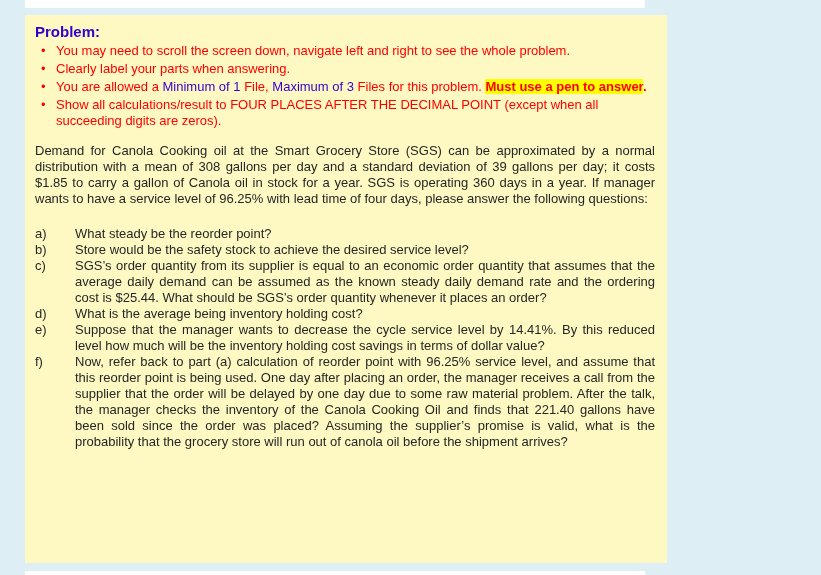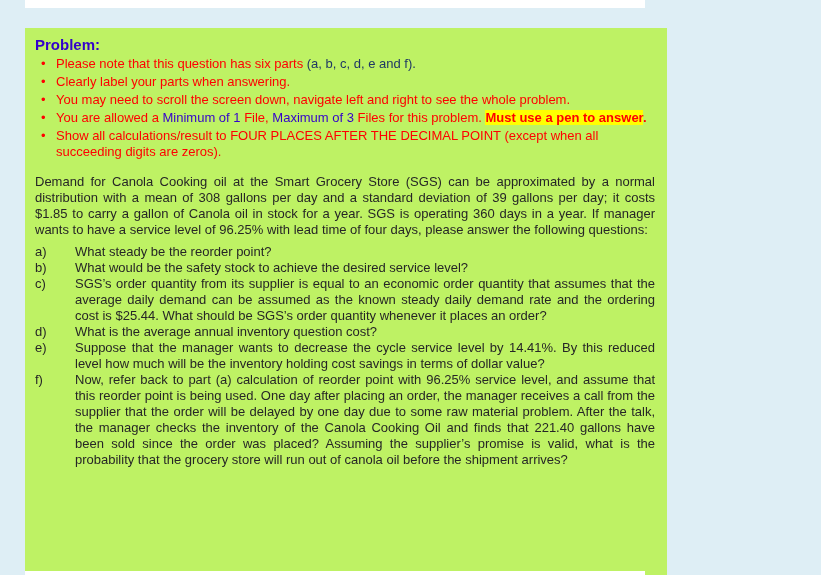--- a/index.html
+++ b/index.html
@@ -17,23 +17,23 @@
   .strip {
     position: absolute;
     left: 25px;
     width: 620px;
     background: #ffffff;
   }
   .strip.top { top: 0; height: 8px; }
   .strip.bottom { top: 571px; height: 4px; }
   .card {
     position: absolute;
-    left: 25px; top: 28px;
+    left: 25px; top: 15px;
     width: 642px; height: 548px;
-    background: #bef264;
+    background: #fef9c3;
     padding: 8px 12px 6px 10px;
     overflow: hidden;
   }
   .heading {
     font-size: 15px;
     font-weight: bold;
     color: #3300cc;
     margin-bottom: 3px;
   }
   ul.instructions {
@@ -53,59 +53,58 @@
     left: 6px;
     top: 0;
     color: #ff0000;
     font-size: 13px;
   }
   .statement {
     font-size: 13px;
     line-height: 16px;
     color: #262626;
     text-align: justify;
-    margin-bottom: 6px;
+    margin-bottom: 19px;
   }
   .questions { font-size: 13px; line-height: 16px; color: #262626; }
   .q-row { display: flex; }
   .q-label { flex: 0 0 40px; }
   .q-text { flex: 1 1 auto; text-align: justify; }
 </style>
 </head>
 <body>
 
 <div class="page">
   <div class="strip top"></div>
 
   <div class="card">
     <div class="heading">Problem:</div>
     <ul class="instructions" id="bullets">
-        <li><span style="color: rgb(255, 0, 0);">Please note that this question has six parts </span><span style="color: rgb(31, 56, 100);">(a, b, c, d, e and f).</span></li>
+        <li><span style="color: rgb(255, 0, 0);">You may need to scroll the screen down, navigate left and right to see the whole problem.</span></li>
         <li><span style="color: rgb(255, 0, 0);">Clearly label your parts when answering.</span></li>
-        <li><span style="color: rgb(255, 0, 0);">You may need to scroll the screen down, navigate left and right to see the whole problem.</span></li>
         <li><span style="color: rgb(255, 0, 0);">You are allowed a </span><span style="color: rgb(51, 0, 204);">Minimum of 1</span><span style="color: rgb(255, 0, 0);"> File, </span><span style="color: rgb(51, 0, 204);">Maximum of 3</span><span style="color: rgb(255, 0, 0);"> Files for this problem. </span><span style="color: rgb(255, 0, 0); font-weight: bold; background-color: rgb(255, 255, 0);">Must use a pen to answer</span><span style="color: rgb(255, 0, 0); font-weight: bold;">.</span></li>
         <li><span style="color: rgb(255, 0, 0); text-align: center;">Show all calculations/result to FOUR PLACES AFTER THE DECIMAL POINT (except when all succeeding digits are zeros).</span></li>
       </ul>
     <p class="statement">Demand for Canola Cooking oil at the Smart Grocery Store (SGS) can be approximated by a normal distribution with a mean of 308 gallons per day and a standard deviation of 39 gallons per day; it costs $1.85 to carry a gallon of Canola oil in stock for a year. SGS is operating 360 days in a year. If manager wants to have a service level of 96.25% with lead time of four days, please answer the following questions:</p>
     <div class="questions" id="questions">
         <div class="q-row">
           <div class="q-label">a)</div>
           <div class="q-text">What steady be the reorder point?</div>
         </div>
         <div class="q-row">
           <div class="q-label">b)</div>
-          <div class="q-text">What would be the safety stock to achieve the desired service level?</div>
+          <div class="q-text">Store would be the safety stock to achieve the desired service level?</div>
         </div>
         <div class="q-row">
           <div class="q-label">c)</div>
           <div class="q-text">SGS’s order quantity from its supplier is equal to an economic order quantity that assumes that the average daily demand can be assumed as the known steady daily demand rate and the ordering cost is $25.44. What should be SGS’s order quantity whenever it places an order?</div>
         </div>
         <div class="q-row">
           <div class="q-label">d)</div>
-          <div class="q-text">What is the average annual inventory question cost?</div>
+          <div class="q-text">What is the average being inventory holding cost?</div>
         </div>
         <div class="q-row">
           <div class="q-label">e)</div>
           <div class="q-text">Suppose that the manager wants to decrease the cycle service level by 14.41%. By this reduced level how much will be the inventory holding cost savings in terms of dollar value?</div>
         </div>
         <div class="q-row">
           <div class="q-label">f)</div>
           <div class="q-text">Now, refer back to part (a) calculation of reorder point with 96.25% service level, and assume that this reorder point is being used. One day after placing an order, the manager receives a call from the supplier that the order will be delayed by one day due to some raw material problem. After the talk, the manager checks the inventory of the Canola Cooking Oil and finds that 221.40 gallons have been sold since the order was placed? Assuming the supplier’s promise is valid, what is the probability that the grocery store will run out of canola oil before the shipment arrives?</div>
         </div>
       </div>

